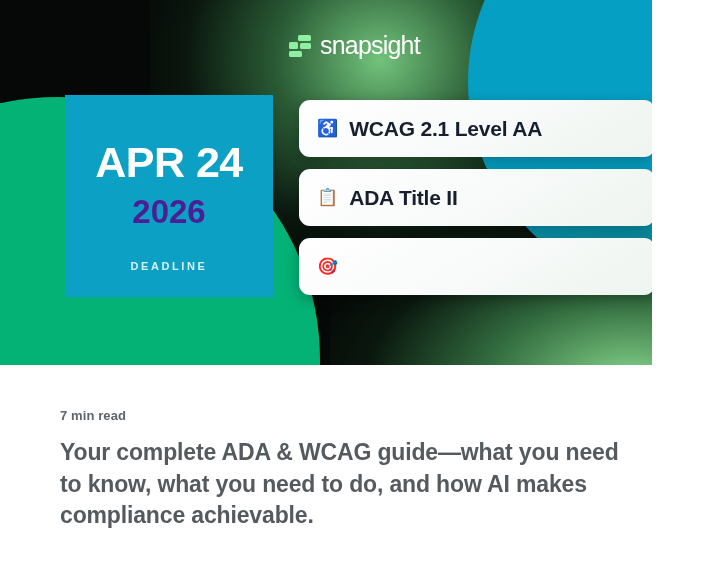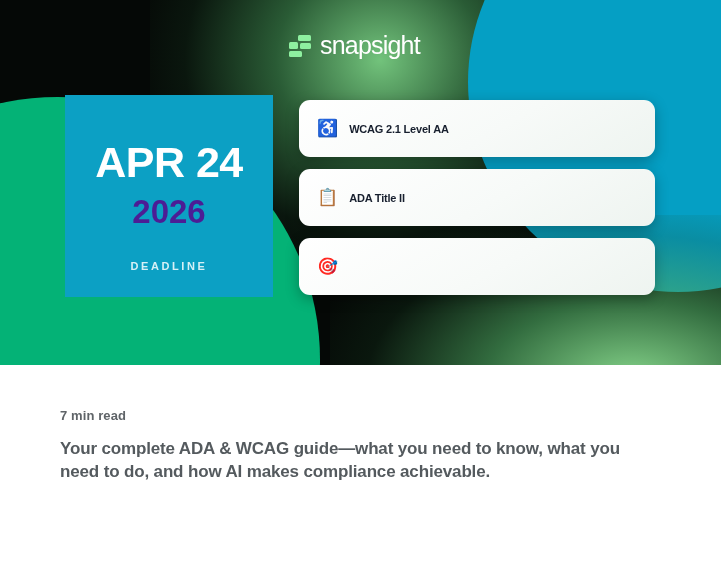--- a/index.html
+++ b/index.html
@@ -8,21 +8,21 @@
     background:#ffffff;
     font-family:"Liberation Sans", sans-serif;
     -webkit-font-smoothing:antialiased;
   }
 
   .page { position:relative; width:721px; height:585px; background:#ffffff; overflow:hidden; }
 
   
   .hero {
     position:absolute; left:0; top:0;
-    width:721px; height:365px;
+    width:652px; height:365px;
     background:#050806;
     overflow:hidden;
   }
 
   
   .hero-glow-a {
     position:absolute; left:150px; top:-150px;
     width:460px; height:420px;
     background:radial-gradient(ellipse at 50% 50%,
         rgba(120,205,130,0.95) 0%,
@@ -108,38 +108,38 @@
   }
   .card {
     height:57px; border-radius:11px;
     background:linear-gradient(150deg,#ffffff 0%,#f7faf8 55%,#eef4f0 100%);
     box-shadow:0 4px 14px rgba(0,0,0,0.28);
     display:flex; align-items:center;
     padding:0 18px; gap:11px;
   }
   .card-icon { font-size:17px; line-height:1; flex:0 0 auto; }
   .card-label {
-    color:#171f2e; font-size:11px; font-weight:700;
+    color:#171f2e; font-size:21px; font-weight:700;
     letter-spacing:-0.2px;
   }
 
   
   .content { position:absolute; left:12px; top:365px; width:721px; padding:43px 48px 0 48px; }
   .read-time {
     color:#5f6468; font-size:13px; font-weight:700;
     letter-spacing:0.1px;
   }
   .title {
     margin-top:21px;
     color:#0a0a0a; font-size:33px; font-weight:700;
     letter-spacing:-0.9px; line-height:1.12;
   }
   .subtitle {
     margin-top:14px;
-    color:#545a5e; font-size:17px; font-weight:700;
+    color:#545a5e; font-size:23px; font-weight:700;
     line-height:1.37; letter-spacing:-0.15px;
     max-width:585px;
   }
 </style>
 </head>
 <body>
 
 <div class="page">
 
   <div class="hero">

